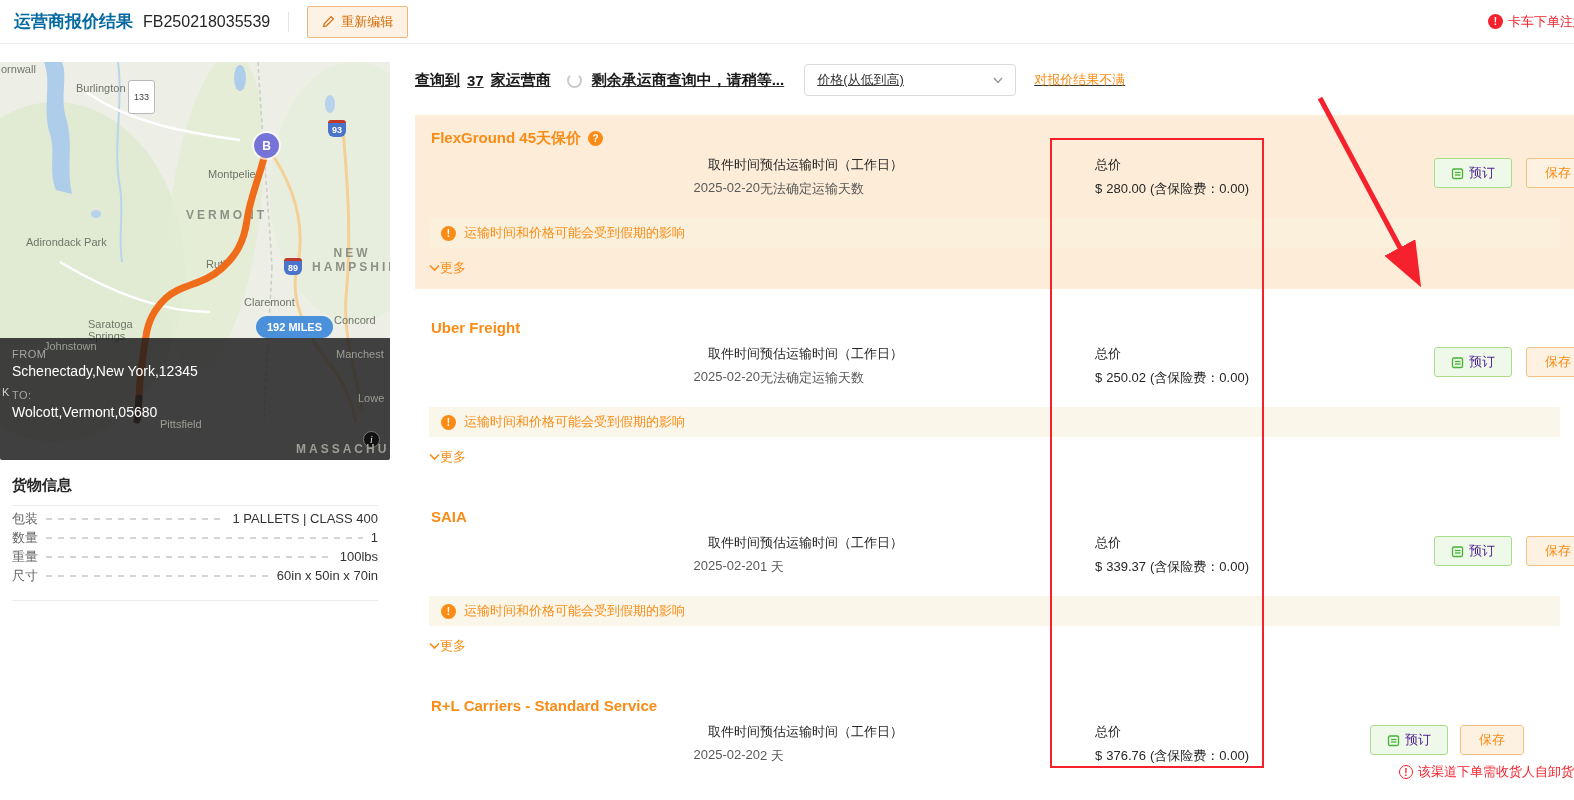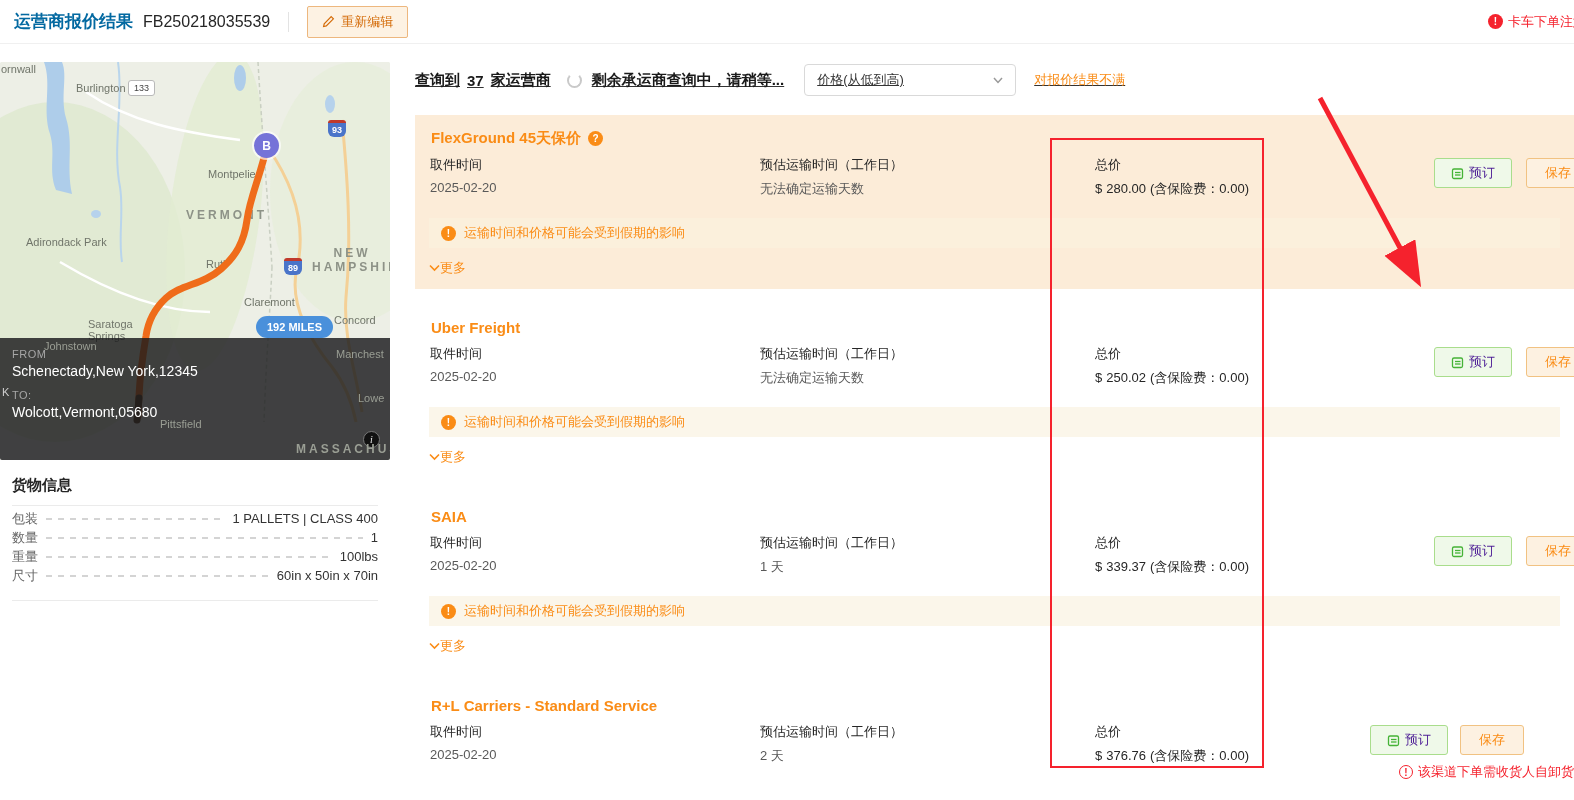--- a/index.html
+++ b/index.html
@@ -22,21 +22,21 @@
   
   .left-panel { position:absolute; left:0; top:62px; width:390px; }
   .map { position:relative; width:390px; height:398px; overflow:hidden; background:#edefe6; border-radius:2px; }
   .map-base, .map-route { position:absolute; left:0; top:0; }
   .map-base { z-index:1; } .map-route { z-index:3; pointer-events:none; }
   .map-labels { position:absolute; inset:0; z-index:2; }
   .m-label { position:absolute; font-size:11px; color:#70756a; white-space:nowrap; }
   .m-label.wrap { white-space:normal; line-height:12px; }
   .m-state { position:absolute; font-size:12px; color:#8d9287; letter-spacing:3px; font-weight:bold; }
   .shield-white { position:absolute; background:#fff; border:1px solid #b9b9b9; border-radius:3px;
-    font-size:9px; color:#444; padding:2px 5px; }
+    font-size:9px; color:#444; padding:11px 5px; }
   .shield-blue { position:absolute; background:#4a74c9; border-radius:3px 3px 6px 6px;
     font-size:9px; color:#fff; padding:2px 4px; font-weight:bold; border-top:3px solid #c0392b; }
   .marker-b { position:absolute; left:254px; top:71px; width:25px; height:25px; border-radius:50%;
     background:#7573d8; color:#fff; font-size:12px; font-weight:bold; display:flex; align-items:center;
     justify-content:center; z-index:5; box-shadow:0 0 0 2px rgba(255,255,255,.65); }
   .miles-badge { position:absolute; left:256px; top:254px; background:#4a90db; color:#fff;
     font-size:11px; font-weight:bold; padding:5px 11px; border-radius:13px; z-index:6; white-space:nowrap; }
   .map-overlay { position:absolute; left:0; top:276px; width:390px; height:122px;
     background:rgba(26,26,28,.82); z-index:5; padding:10px 12px; }
   .from-label { font-size:11px; color:#a6a6a6; letter-spacing:.5px; }
@@ -80,21 +80,21 @@
   .feedback { color:#fa8c16; font-size:13px; margin-left:18px; white-space:nowrap; cursor:pointer; }
 
   .card-list { margin-top:17px; }
   .card { margin-bottom:15px; background:#fff; }
   .card.highlight { background:#fcecd8; }
   .card-head { padding:13px 16px 0; display:flex; align-items:center; gap:7px; height:33px; }
   .carrier-name { color:#fa8c16; font-weight:bold; font-size:15px; }
   .help-icon { width:15px; height:15px; border-radius:50%; background:#fa8c16; color:#fff; font-size:10px;
     font-weight:bold; display:inline-flex; align-items:center; justify-content:center; cursor:pointer; }
   .card-info { display:flex; padding:8px 0 12px 15px; }
-  .col-pickup { width:330px; } .col-transit { width:335px; } .col-price { flex:1; }
+  .col-pickup { width:330px;text-align:right; } .col-transit { width:335px; } .col-price { flex:1; }
   .info-label { font-size:13px; color:#262626; }
   .info-value { font-size:13px; color:#595959; margin-top:6px; }
   .price-line { font-size:13px; color:#262626; margin-top:6px; }
   .price-line .amt { margin:0 4px 0 4px; }
   .col-actions { display:flex; align-items:flex-start; gap:14px; margin-right:-16px; padding-top:2px; }
   .col-actions-stacked { display:flex; flex-direction:column; align-items:flex-end; gap:8px; padding-top:2px; }
   .btn-row { display:flex; gap:12px; margin-right:50px; }
   .btn { height:30px; font-size:13px; border-radius:3px; display:flex; align-items:center;
     justify-content:center; cursor:pointer; flex-shrink:0; }
   .btn-book { width:78px; gap:5px; background:#eff9e9; border:1px solid #a9dd8c; color:#4c1d95; }

